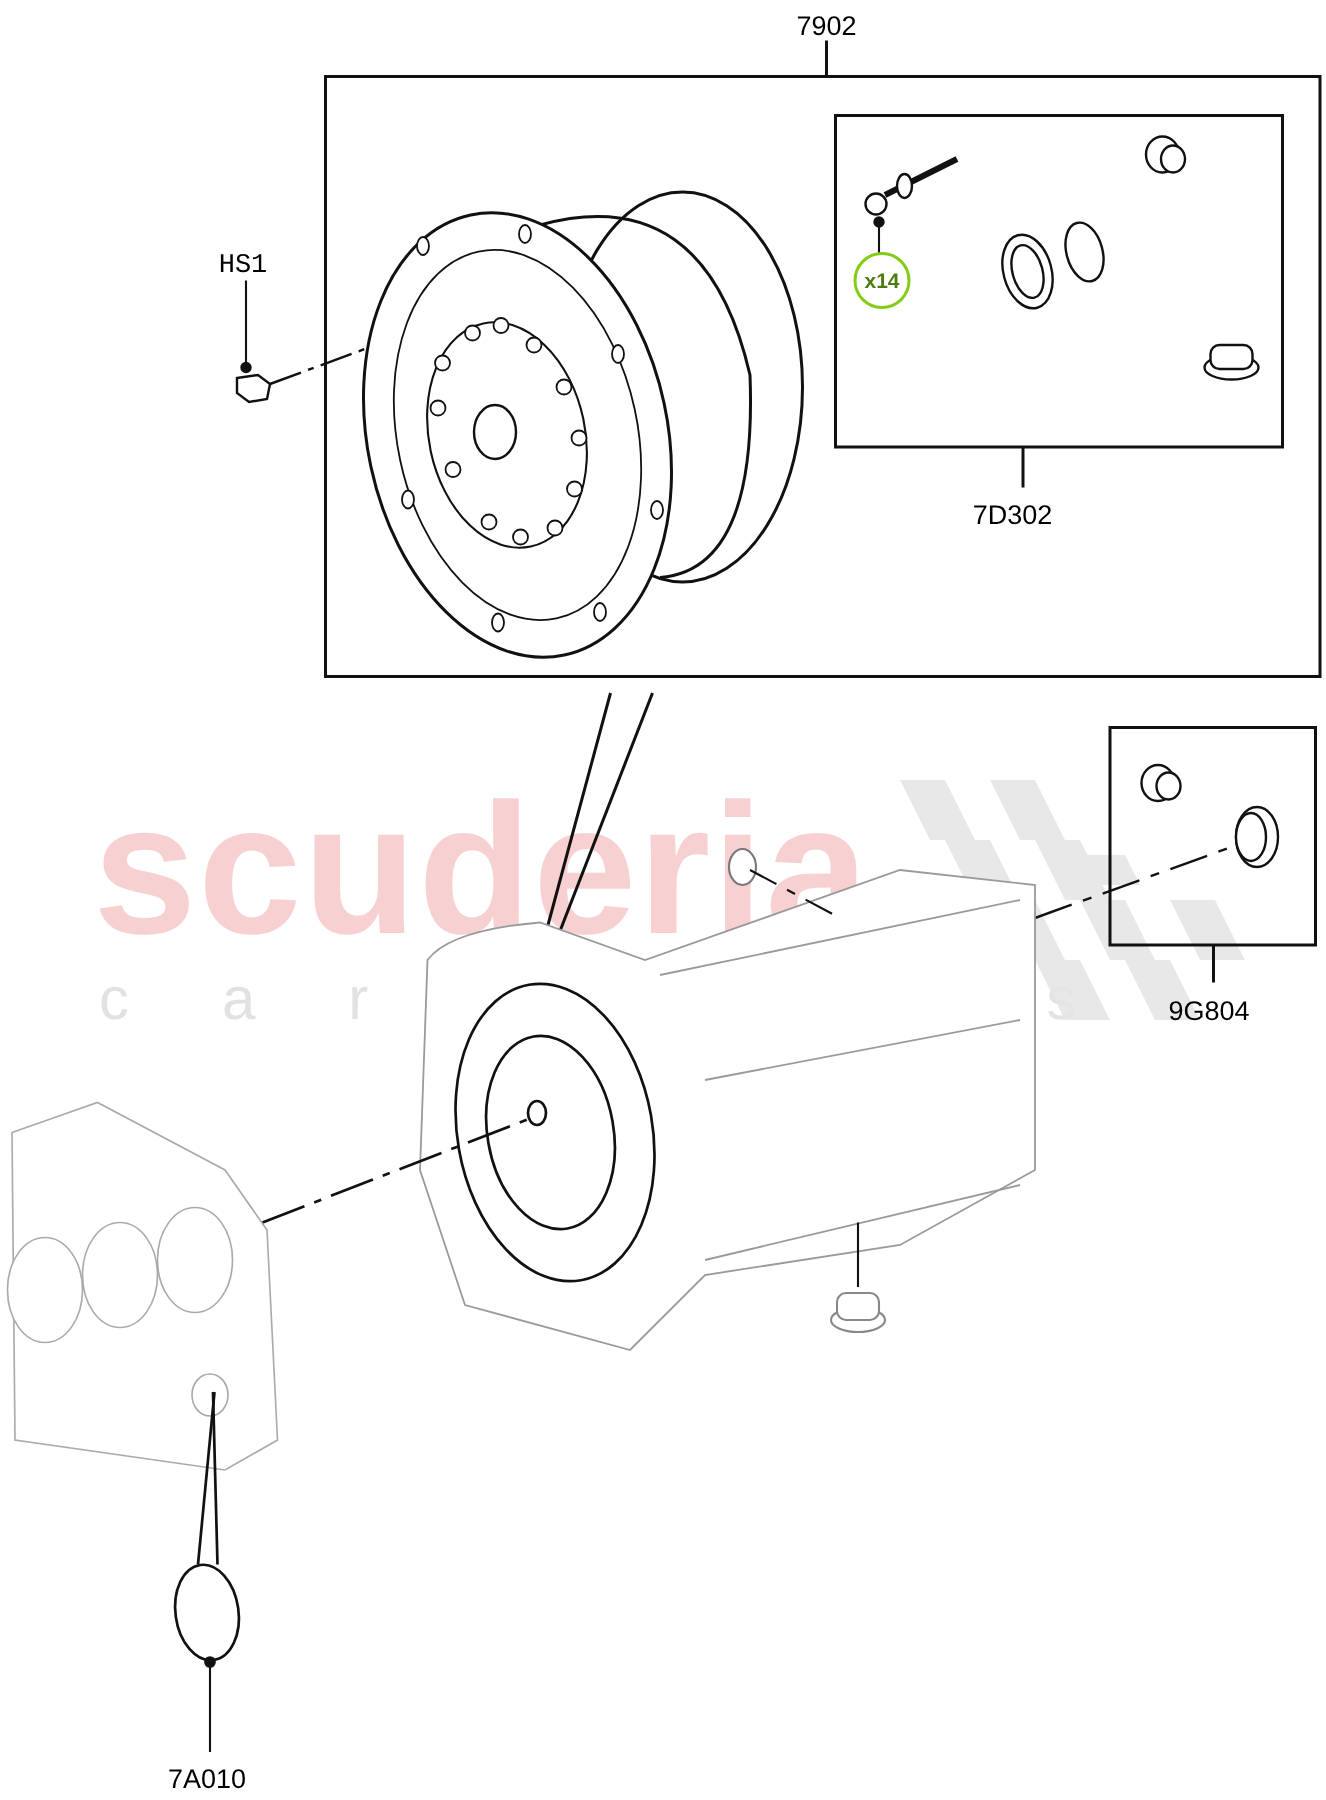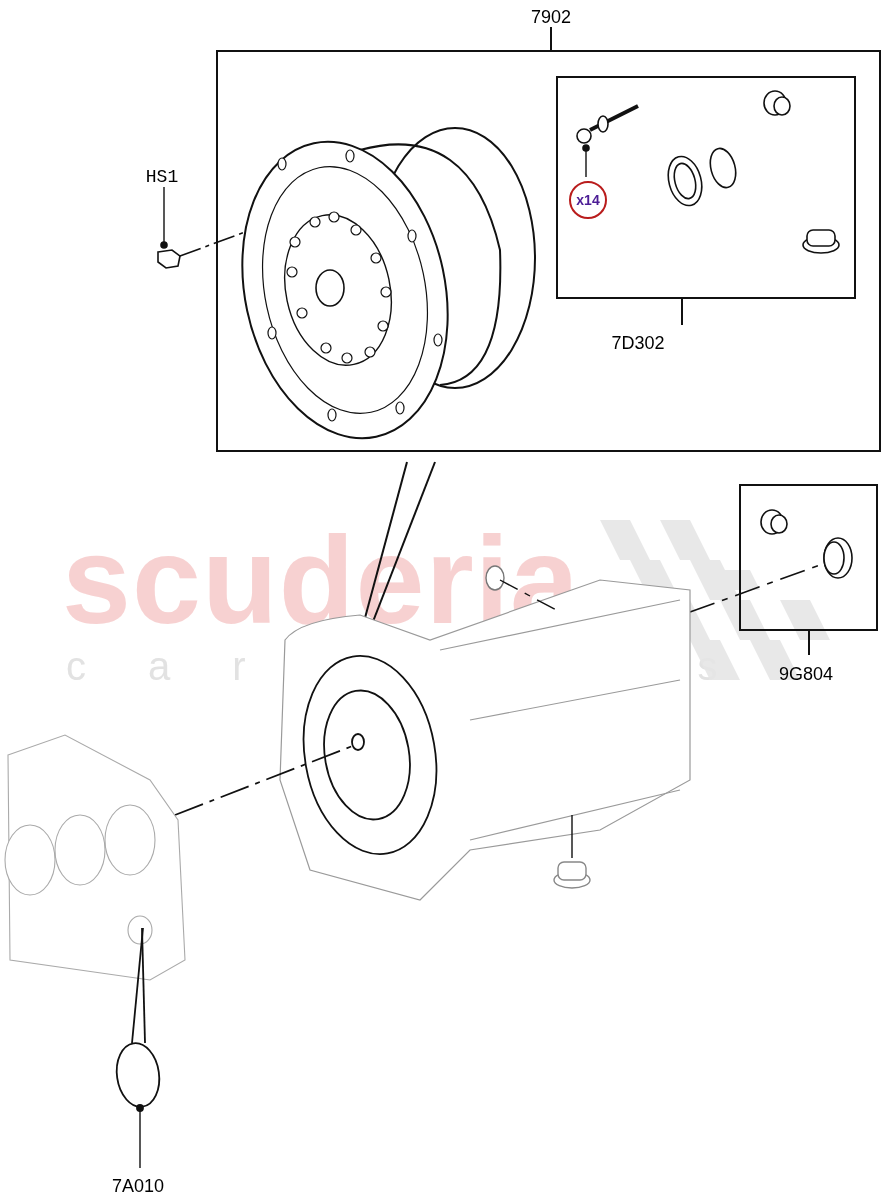--- a/index.html
+++ b/index.html
@@ -9,24 +9,24 @@
   .callout { position: absolute; font-family: "Liberation Sans", sans-serif;
              font-size: 18px; color: #000000; white-space: nowrap;
              transform: translateX(-50%); line-height: 20px; cursor: pointer; }
   .watermark-main { position: absolute; left: 62px; top: 520px;
                     font-family: "Liberation Sans", sans-serif; font-weight: bold;
                     font-size: 124px; letter-spacing: 1px; color: #f6caca;
                     opacity: 0.85; line-height: 120px; }
   .watermark-sub { position: absolute; left: 66px; top: 646px;
                    font-family: "Liberation Sans", sans-serif; font-size: 40px;
                    color: #e2e2e2; letter-spacing: 62px; line-height: 40px; }
-  .qty { position: absolute; left: 569px; top: 181px; width: 34px; height: 34px;
-         border: 2px solid #b91c1c; border-radius: 50%; background: #fff;
+  .qty { position: absolute; left: 569px; top: 168px; width: 34px; height: 34px;
+         border: 2px solid #84cc16; border-radius: 50%; background: #fff;
          font-family: "Liberation Sans", sans-serif; font-weight: bold; font-size: 14px;
-         display: flex; align-items: center; justify-content: center; color: #4c1d95; }
+         display: flex; align-items: center; justify-content: center; color: #4d7c0f; }
 </style>
 </head>
 <body>
 
 <div class="canvas">
 
   <div class="watermark-main">scuderia</div>
   <div class="watermark-sub">car parts</div>
 
   <svg width="884" height="1200" viewBox="0 0 884 1200" style="position:absolute;left:0;top:0">
@@ -164,16 +164,16 @@
       <ellipse cx="138" cy="1075" rx="21" ry="32" transform="rotate(-8 138 1075)"></ellipse>
       <circle cx="140" cy="1108" r="3" fill="#111"></circle>
       <line x1="140" y1="1108" x2="140" y2="1168" stroke-width="1.4"></line>
     </g>
   </svg>
 
   <div class="qty">x14</div>
 
   <div class="callout" style="left:551px; top:7px;">7902</div>
   <div class="callout" style="left:162px; top:167px;font-family:Liberation Mono, monospace;">HS1</div>
-  <div class="callout" style="left:638px; top:333px;">7D302</div>
+  <div class="callout" style="left:675px; top:333px;">7D302</div>
   <div class="callout" style="left:806px; top:664px;">9G804</div>
   <div class="callout" style="left:138px; top:1176px;">7A010</div>
 </div>
 
 </body></html>

